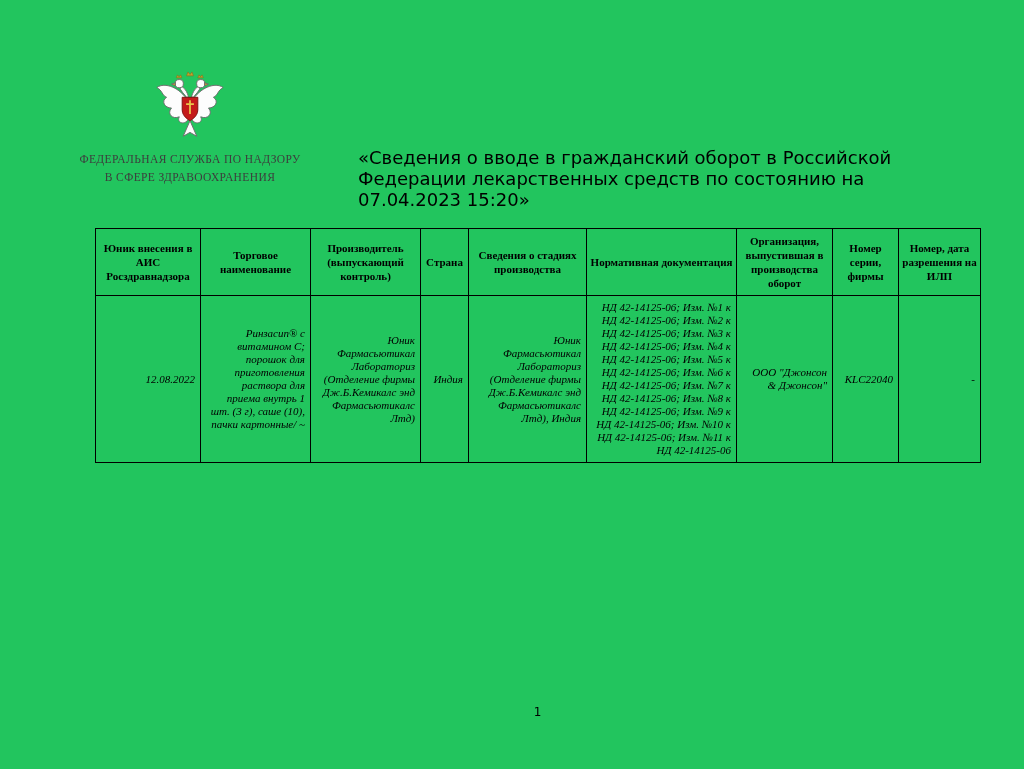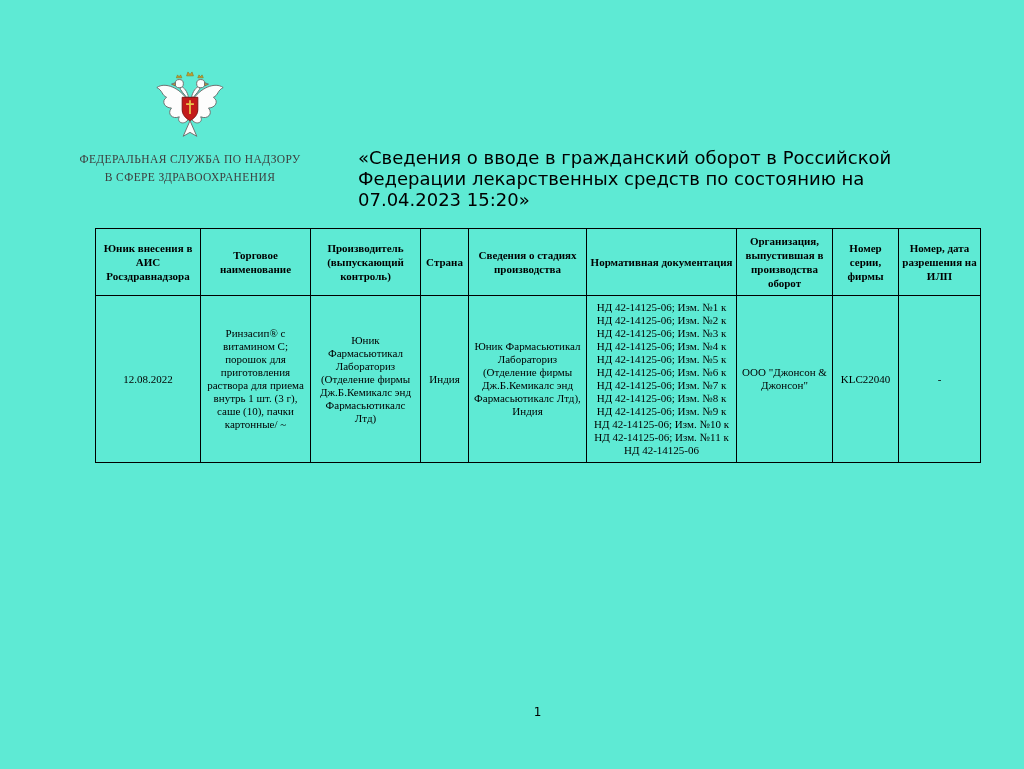--- a/index.html
+++ b/index.html
@@ -1,19 +1,19 @@
 <!DOCTYPE html>
 <html><head>
 <meta charset="utf-8">
 <style>
   * { margin:0; padding:0; box-sizing:border-box; }
   html, body { width:1024px; height:769px; background:#ffffff; }
   body { position:relative; font-family:"Liberation Serif", serif; color:#000; overflow:hidden; }
 
-  .page { position:absolute; inset:0; background:#5eead4; }
+  .page { position:absolute; inset:0; background:#22c55e; }
 
   
   .logo-wrap { position:absolute; left:151px; top:70px; width:78px; height:80px; }
   .agency-name {
     position:absolute; left:55px; top:150px; width:270px; text-align:center;
     font-family:"Liberation Serif", serif; font-size:11.5px; line-height:18px;
     letter-spacing:0.4px; color:#3d3d3d;
   }
 
   
@@ -28,21 +28,21 @@
     border-collapse:collapse; table-layout:fixed;
     font-family:"Liberation Serif", serif;
   }
   table.data th, table.data td { border:1px solid #000; }
   table.data th {
     font-weight:bold; font-size:11px; line-height:14px;
     text-align:center; vertical-align:middle; padding:4px 3px; height:67px;
   }
   table.data td {
     font-size:11px; line-height:13px;
-    vertical-align:middle; text-align:center; padding:5px 5px;
+    vertical-align:middle; text-align:right; padding:5px 5px;font-style:italic;
   }
 
   .page-number {
     position:absolute; left:95px; width:885px; top:705px; text-align:center;
     font-family:"DejaVu Sans", sans-serif; font-size:12px; color:#000;
   }
 </style>
 </head>
 <body>
 

